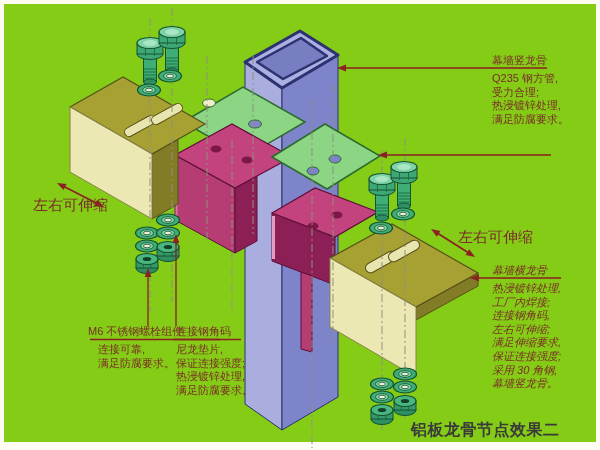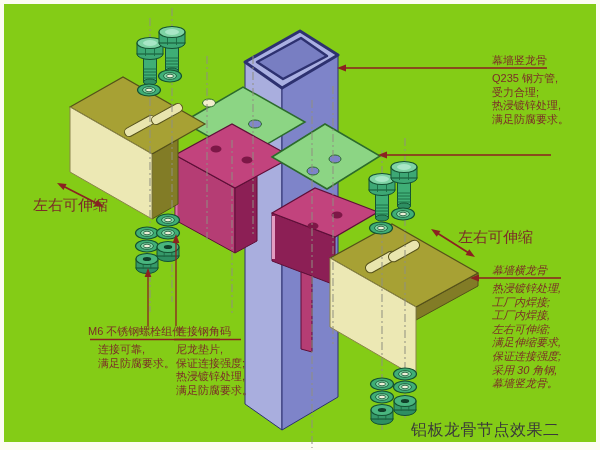--- a/index.html
+++ b/index.html
@@ -9,21 +9,21 @@
     box-shadow: inset 0 0 0 4px #fcfcf2, inset 0 -8px 0 #fcfcf2;
     font-family:"Liberation Sans",sans-serif;
   }
   .scene svg{position:absolute;left:0;top:0;}
   .lbl{position:absolute;color:#7b2d28;font-size:11px;line-height:13.6px;white-space:nowrap;}
   .lbl-title{margin-bottom:4.5px;}
   .lbl-body.indent{padding-left:10px;}
   .expand{position:absolute;color:#7b2d28;font-size:15px;white-space:nowrap;}
   .main-title{
     position:absolute;left:411px;top:420px;color:#3a3a3a;
-    font-size:16px;font-weight:400;letter-spacing:0.5px;white-space:nowrap;
+    font-size:16px;font-weight:700;letter-spacing:0.5px;white-space:nowrap;
   }
 </style>
 </head>
 <body>
 
 <div class="scene">
 <svg width="600" height="450" viewBox="0 0 600 450">
   <defs>
     <g id="bolt">
       <rect x="-6.5" y="18" width="13" height="27" fill="#3fae76" stroke="#145232" stroke-width="1"></rect>
@@ -212,21 +212,21 @@
     <div>满足防腐要求。</div>
   </div>
 </div>
 
 
 <div class="lbl" style="left:492px;top:264px;font-style:italic;">
   <div class="lbl-title">幕墙横龙骨</div>
   <div class="lbl-body">
     <div>热浸镀锌处理,</div>
     <div>工厂内焊接;</div>
-    <div>工厂内焊接,</div>
+    <div>连接钢角码,</div>
     <div>左右可伸缩;</div>
     <div>满足伸缩要求,</div>
     <div>保证连接强度;</div>
     <div>采用 30 角钢,</div>
     <div>幕墙竖龙骨。</div>
   </div>
 </div>
 
 <div class="lbl" style="left:88px;top:325px;">
   <div class="lbl-title">M6 不锈钢螺栓组件</div>

